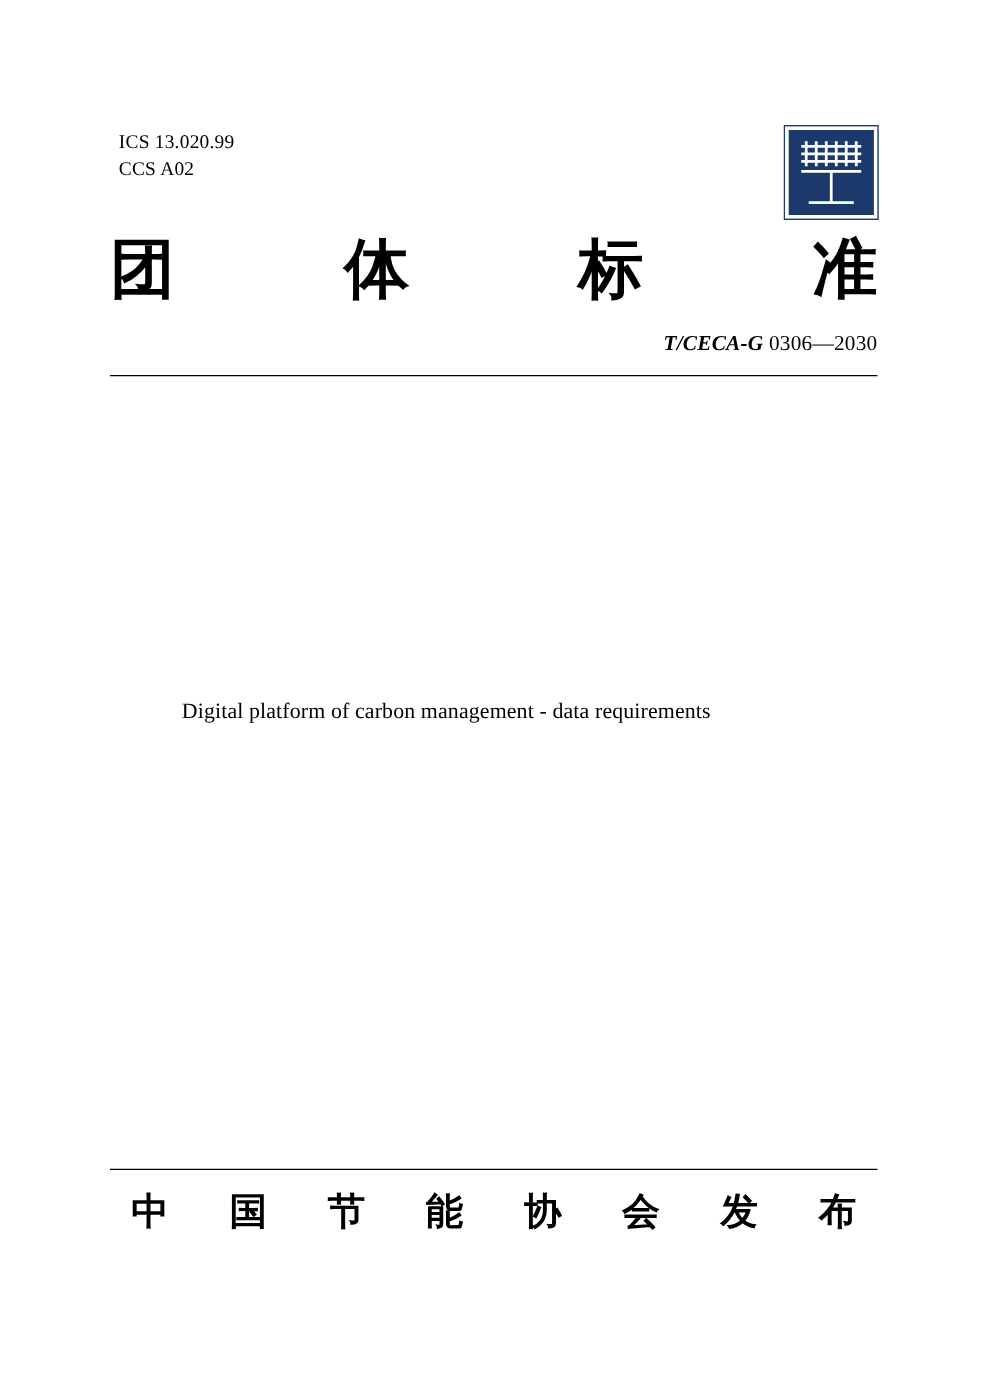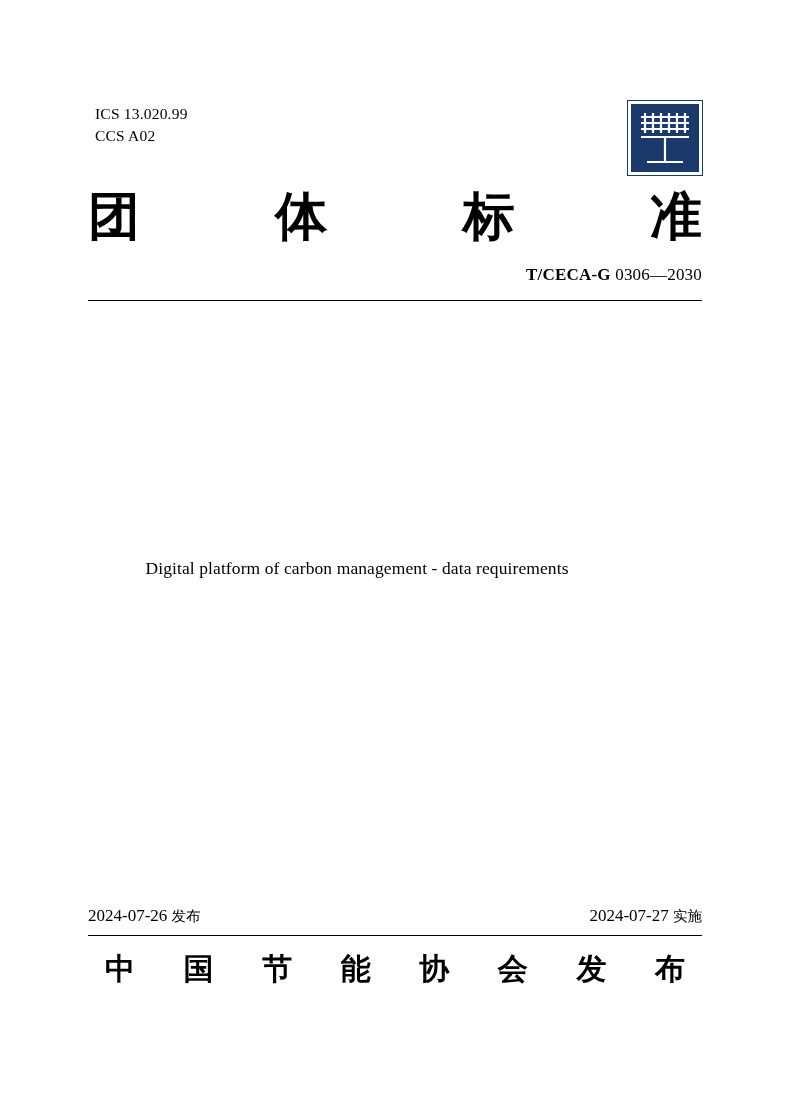--- a/index.html
+++ b/index.html
@@ -67,21 +67,21 @@
 
   
   .std-no {
     position: absolute;
     right: 88px;
     top: 252px;
     font-family: "Liberation Serif", serif;
     font-size: 17px;
     letter-spacing: 0.2px;
   }
-  .std-no b { font-weight: bold; }
+  .std-no b { font-weight: bold; font-style: italic; }
 
   
   .rule-top {
     position: absolute;
     left: 88px;
     top: 287px;
     width: 614px;
     height: 0;
     border-top: 1.6px solid #000;
   }
@@ -187,30 +187,20 @@
 
   <div class="std-no">
     <b>T/CECA-G</b>
     <span>0306—2030</span>
   </div>
 
   <div class="rule-top"></div>
 
   <div class="title-en">Digital platform of carbon management - data requirements</div>
 
-  <div class="date-row">
-    <div>
-      <span>2024-07-26</span>
-      <span class="cn">发布</span>
-    </div>
-    <div>
-      <span>2024-07-27</span>
-      <span class="cn">实施</span>
-    </div>
-  </div>
 
   <div class="rule-bottom"></div>
 
   <div class="publisher">
     <span>中</span>
     <span>国</span>
     <span>节</span>
     <span>能</span>
     <span>协</span>
     <span>会</span>

